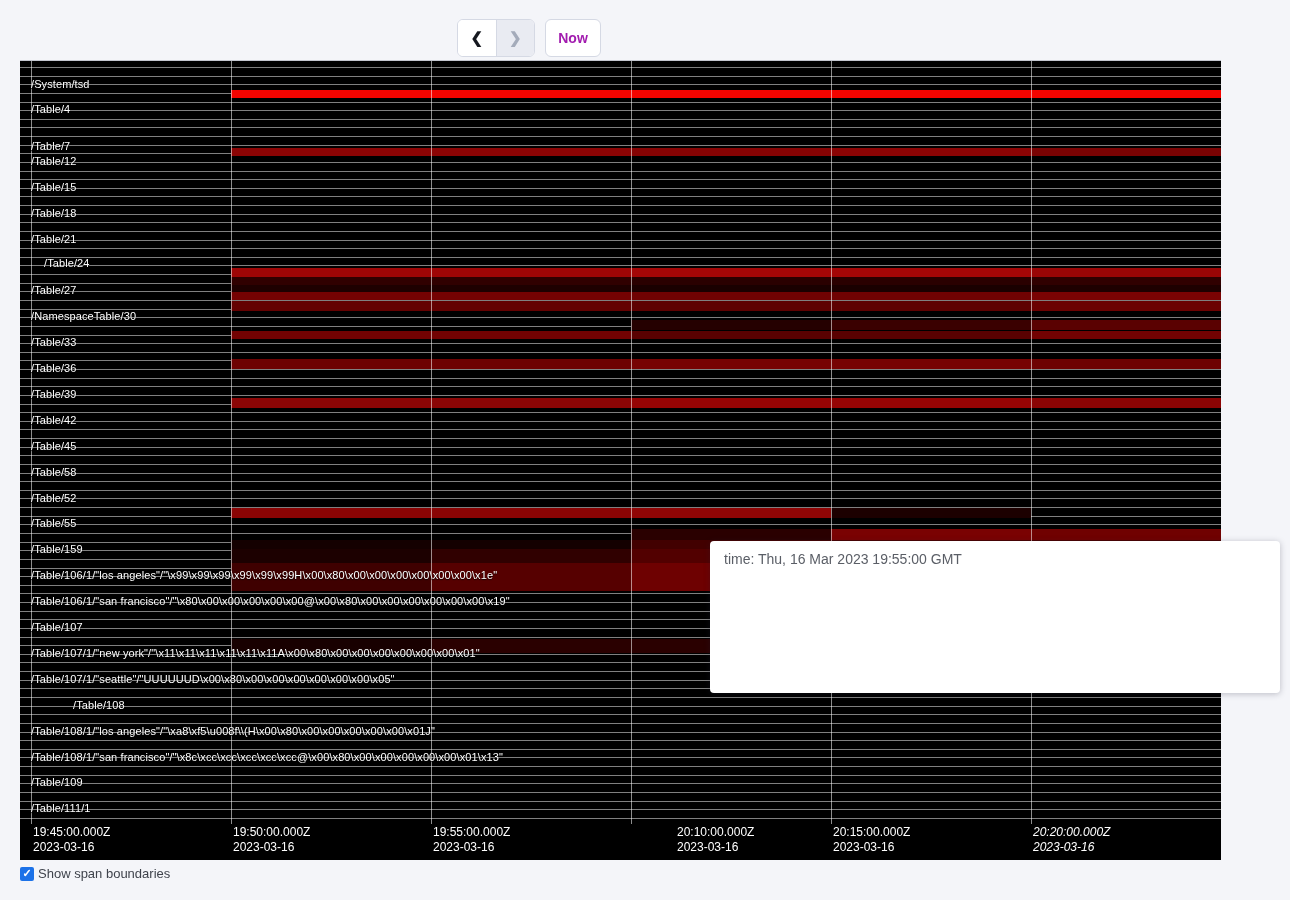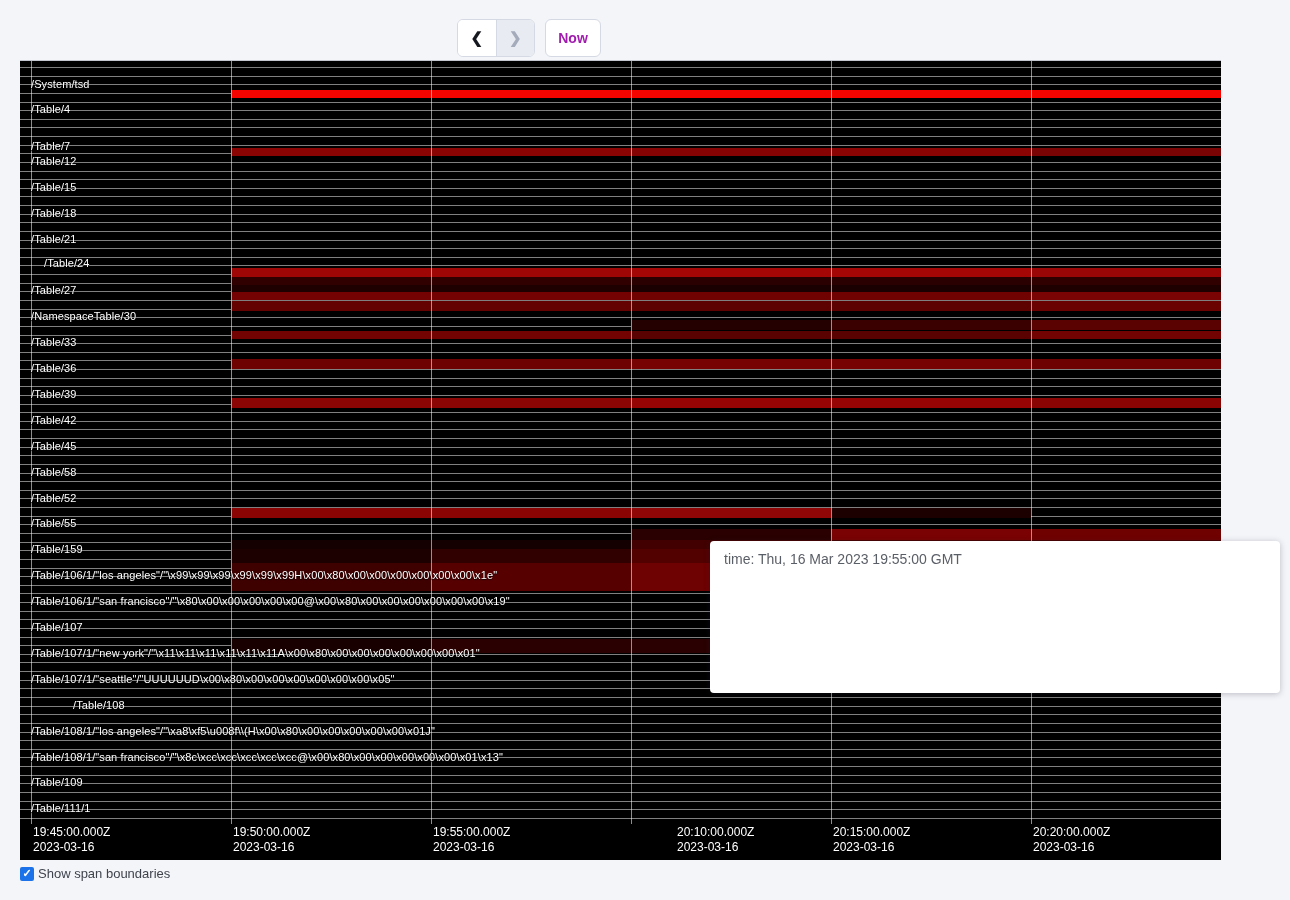--- a/index.html
+++ b/index.html
@@ -200,21 +200,21 @@
         <div>2023-03-16</div>
       </div>
       <div class="axis-tick" style="left: 613px; margin-left: 44px;">
         <div>20:10:00.000Z</div>
         <div>2023-03-16</div>
       </div>
       <div class="axis-tick" style="left: 813px;">
         <div>20:15:00.000Z</div>
         <div>2023-03-16</div>
       </div>
-      <div class="axis-tick" style="left: 1013px;">
+      <div class="axis-tick" style="left: 1013px; font-style: italic;">
         <div>20:20:00.000Z</div>
         <div>2023-03-16</div>
       </div>
     </div>
 
   <div id="tooltip">
       <p>time: Thu, 16 Mar 2023 19:55:00 GMT</p>
     </div>
 
   <div class="footer">

